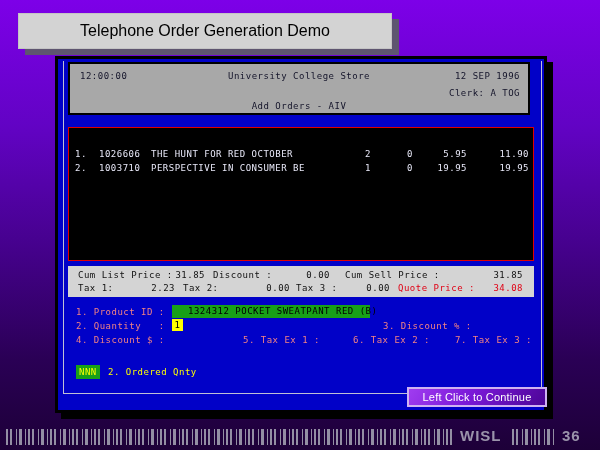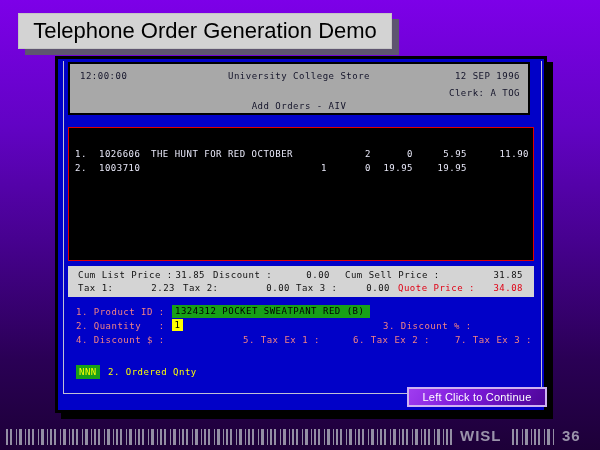--- a/index.html
+++ b/index.html
@@ -9,21 +9,21 @@
     font-family:"Liberation Sans",sans-serif;
   }
   .mono{font-family:"DejaVu Sans Mono",monospace; font-size:9px; letter-spacing:0.5px; white-space:pre; line-height:12px;}
   
   #title-box{
     position:absolute; left:18px; top:13px; width:372px; height:34px;
     background:#d3d3d3; border:1px solid #c4c4c4;
     box-shadow:7px 6px 0 #5e5570;
     display:flex; align-items:center; justify-content:center;
   }
-  #title-box span{font-size:22px; color:#000;}
+  #title-box span{font-size:16px; color:#000;}
   
   #terminal{
     position:absolute; left:55px; top:56px; width:486px; height:351px;
     background:#0101c8; border:3px solid #000;
     box-shadow:6px 6px 0 #000;
   }
   #inner-frame{
     position:absolute; left:5px; top:2px; width:477px; height:332px;
     border-left:1px solid #c0c0d4; border-right:1px solid #c0c0d4; border-bottom:1px solid #c0c0d4;
   }
@@ -56,21 +56,21 @@
     position:absolute; left:10px; top:207px; width:466px; height:31px;
     background:#d4d4d4;
   }
   #totals .mono{position:absolute; color:#101010;}
   #totals .val{text-align:right; width:62px;}
   #totals .red{color:#e00014;}
   
   .form-label{position:absolute; color:#f28383;}
   #product-field{
     position:absolute; left:114px; top:246px; width:198px; height:13px;
-    background:#18a018; color:#000; padding-left:3px; box-sizing:border-box;
+    background:#18a018; color:#000; padding-left:16px; box-sizing:border-box;
   }
   #quantity-field{
     position:absolute; left:114px; top:260px; width:11px; height:12px;
     background:#ffff00; color:#000; text-align:center;
   }
   #status-hint-box{
     position:absolute; left:18px; top:306px; background:#18a018; color:#ffff00; padding:1px 3px;
   }
   #status-hint-text{position:absolute; left:50px; top:307px; color:#ffff00;}
   
@@ -125,20 +125,21 @@
         <span class="c2">1026606</span>
         <span class="c3">THE HUNT FOR RED OCTOBER</span>
         <span class="c4">2</span>
         <span class="c5">0</span>
         <span class="c6">5.95</span>
         <span class="c7">11.90</span>
       </div>
       <div class="trow tdata mono" style="top:34px;">
         <span class="c1">2.</span>
         <span class="c2">1003710</span>
+        <span class="c3">PERSPECTIVE IN CONSUMER BE</span>
         <span class="c4">1</span>
         <span class="c5">0</span>
         <span class="c6">19.95</span>
         <span class="c7">19.95</span>
       </div>
     </div>
 
     <div id="totals">
       <span class="mono" style="left:10px; top:3px;">Cum List Price :</span>
       <span class="mono val" style="left:75px; top:3px;">31.85</span>

